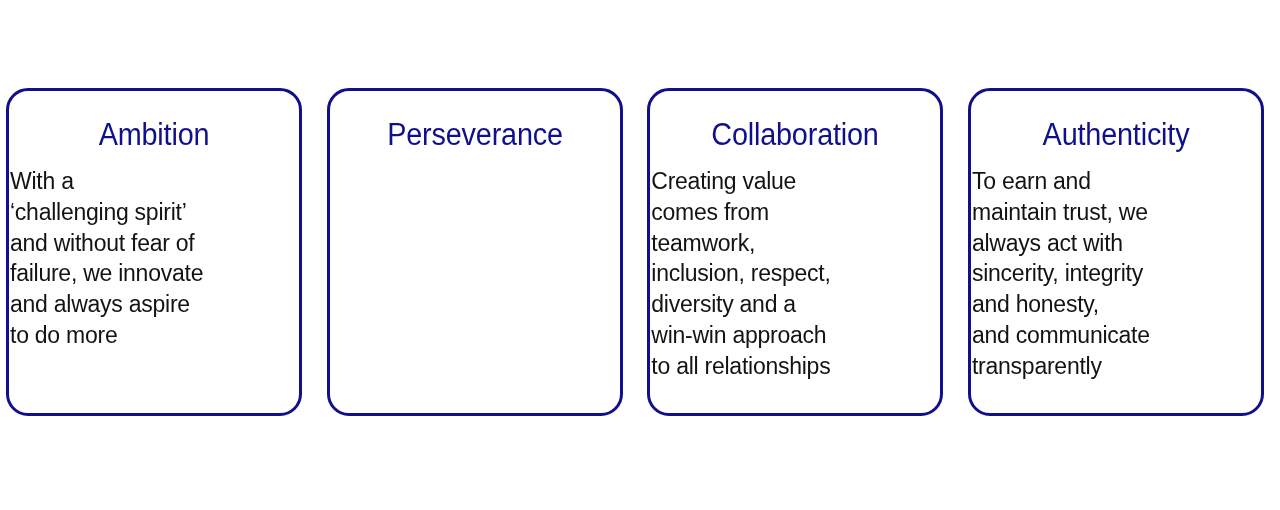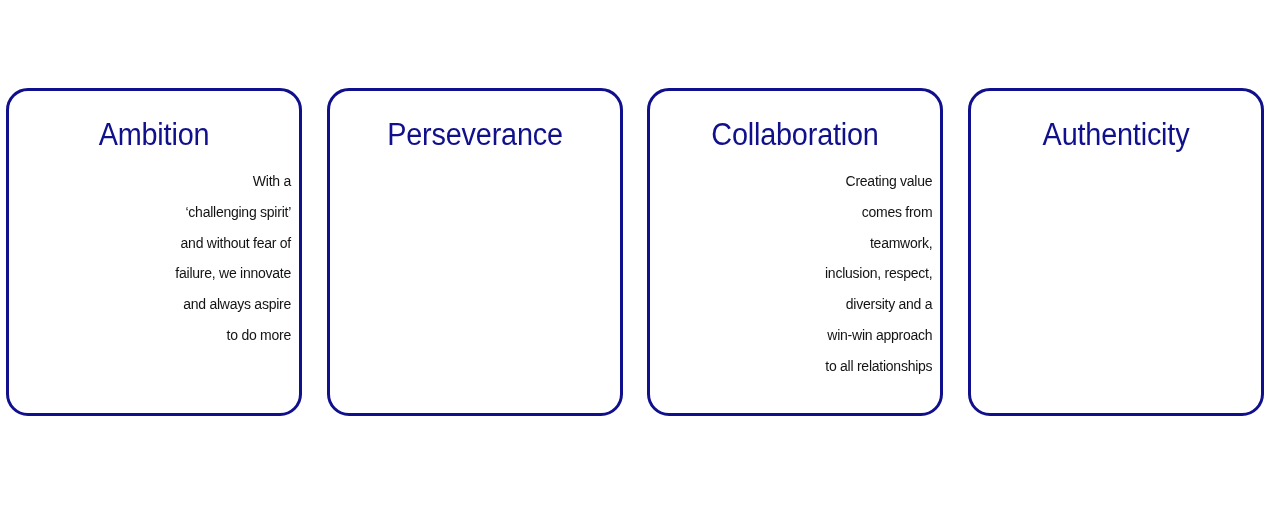--- a/index.html
+++ b/index.html
@@ -38,21 +38,21 @@
   .value-card {
     box-sizing: border-box;
     width: 296px;
     height: 328px;
     border: 3px solid #10108c;
     border-radius: 22px;
     background: #ffffff;
     display: flex;
     flex-direction: column;
     align-items: center;
-    padding: 0 8px;
+    padding: 0 1px;
   }
 
   .card-title {
     margin: 0;
     padding: 0;
     font-family: "Liberation Sans Narrow", "Liberation Sans", sans-serif;
     font-size: 31px;
     font-weight: 400;
     line-height: 34px;
     letter-spacing: -0.2px;
@@ -63,25 +63,25 @@
     transform: scaleX(0.93);
     white-space: nowrap;
   }
 
   .card-body {
     margin: 4px;
     padding: 0;
     margin-top: 14px;
     width: 100%;
     font-family: "Liberation Sans", sans-serif;
-    font-size: 14px;
+    font-size: 23px;
     font-weight: 400;
     line-height: 30.8px;
     color: #131313;
-    text-align: right;
+    text-align: left;
     letter-spacing: -0.25px;
     white-space: pre-line;
   }
 </style>
 </head>
 <body>
 
 <div id="values-board">
   <div class="cards-row">
 
@@ -105,16 +105,23 @@
 comes from
 teamwork,
 inclusion, respect,
 diversity and a
 win-win approach
 to all relationships</div>
     </div>
 
     <div class="value-card">
       <div class="card-title">Authenticity</div>
+      <div class="card-body">To earn and
+maintain trust, we
+always act with
+sincerity, integrity
+and honesty,
+and communicate
+transparently</div>
     </div>
 
   </div>
 </div>
 
 </body></html>

